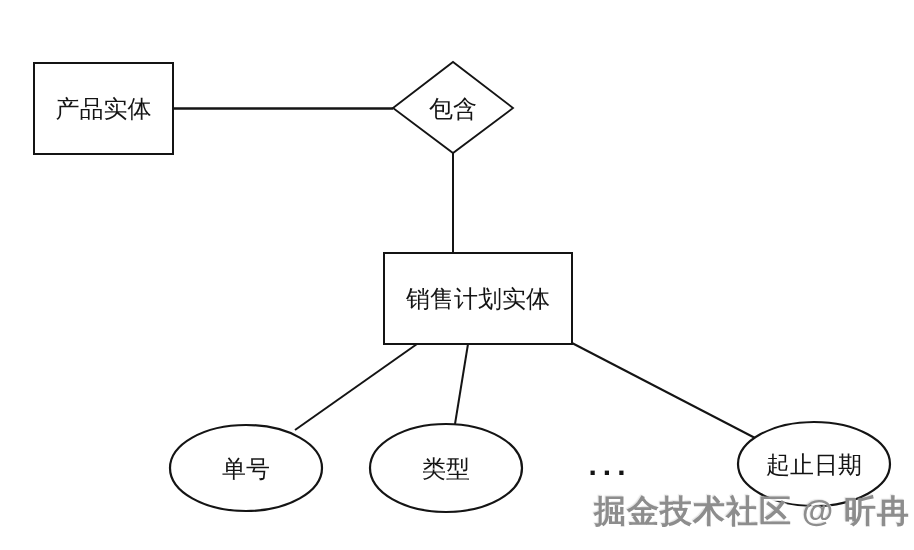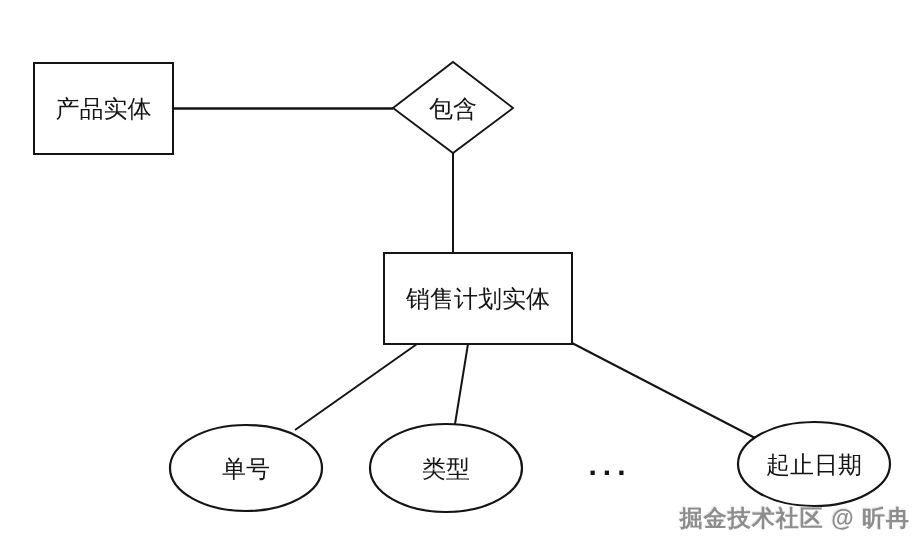--- a/index.html
+++ b/index.html
@@ -30,21 +30,21 @@
     font-size: 30px;
     font-weight: bold;
     letter-spacing: 6px;
     fill: #141414;
     font-family: "Liberation Sans", "DejaVu Sans", sans-serif;
   }
   .watermark {
     position: absolute;
     right: 4px;
     bottom: 12px;
-    font-size: 23px;
+    font-size: 32px;
     font-weight: bold;
     letter-spacing: 1px;
     color: #8d8d8d;
     text-shadow: 2px 2px 1px rgba(255,255,255,0.95), -1px -1px 1px rgba(140,140,140,0.25);
     white-space: nowrap;
   }
 </style>
 </head>
 <body>
 

